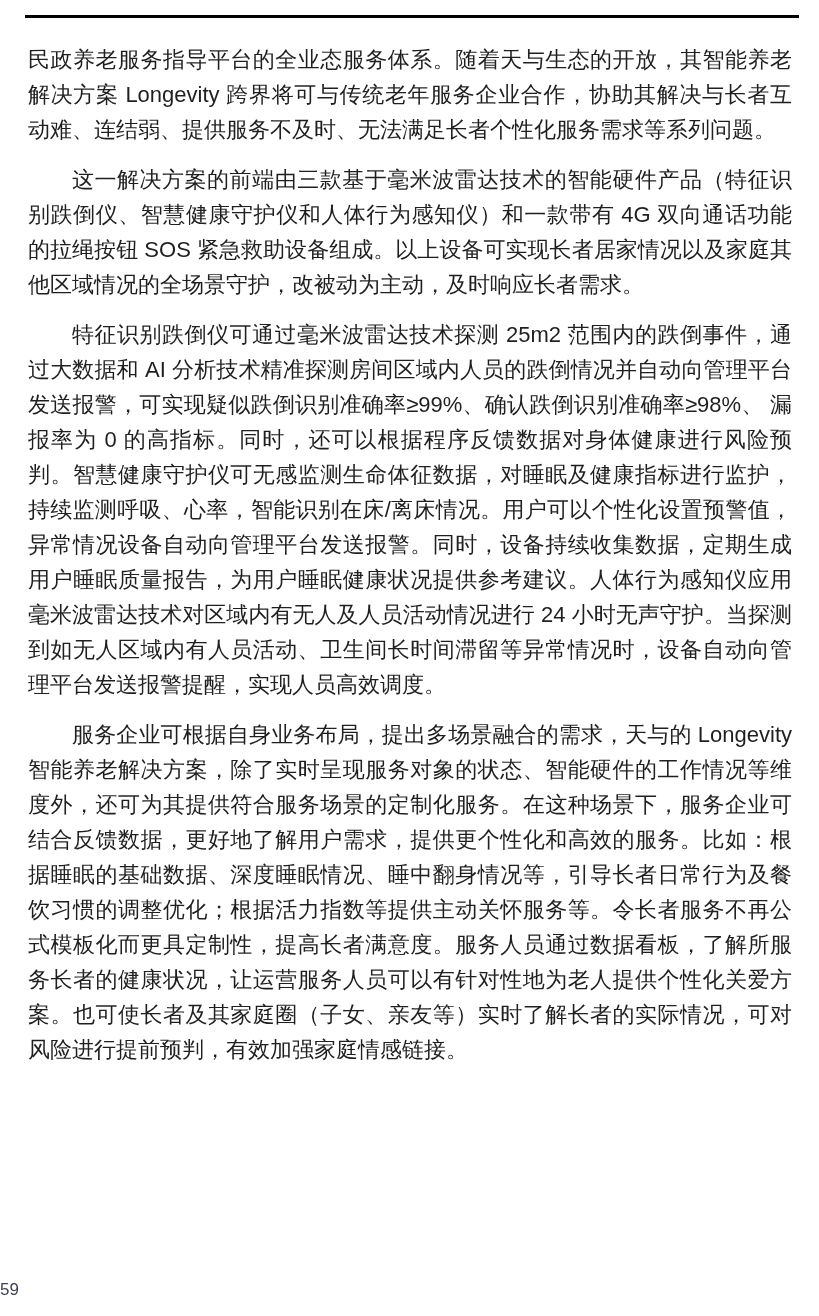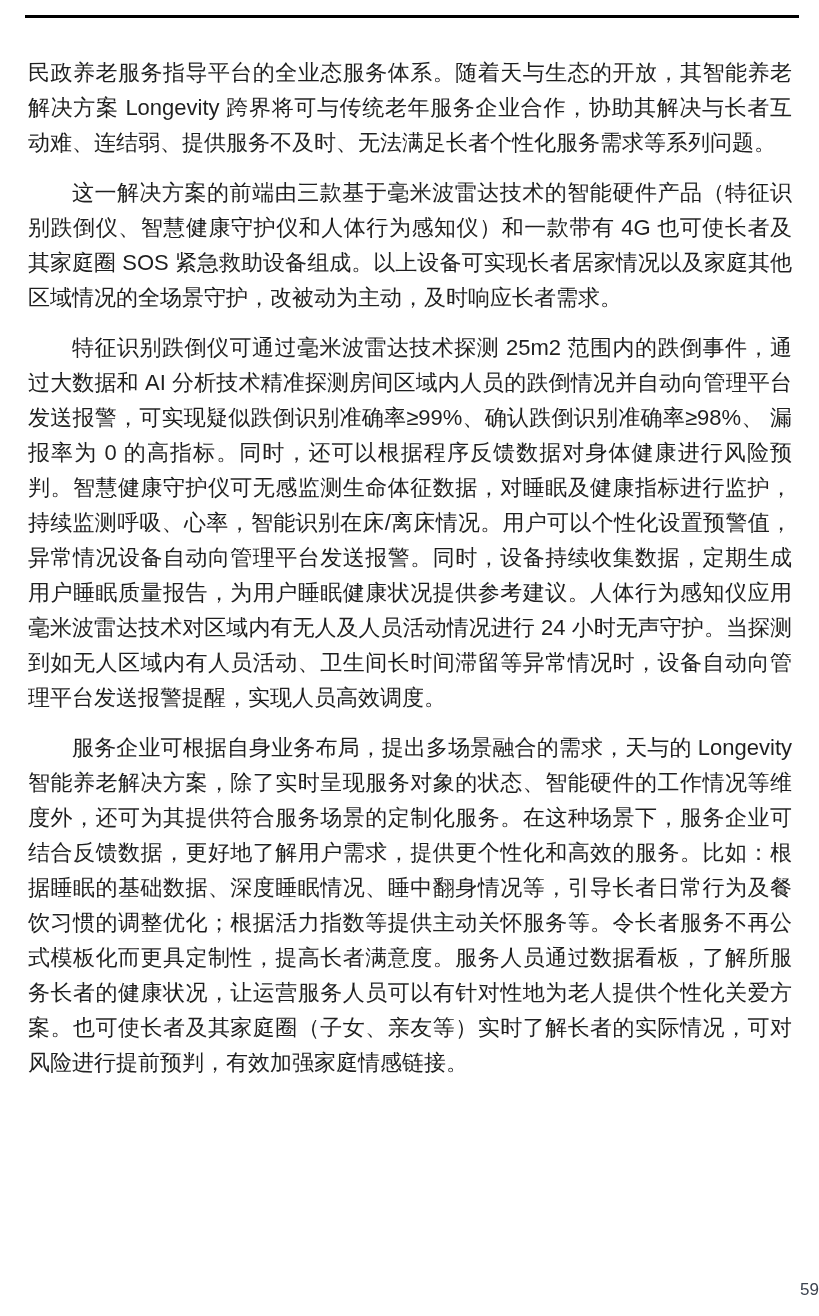--- a/index.html
+++ b/index.html
@@ -31,44 +31,44 @@
     left: 28px;
     top: 42px;
     width: 764px;
     color: #1f1f1f;
     font-size: 22px;
     line-height: 35px;
     text-align: justify;
     letter-spacing: 0;
   }
   .content p {
-    margin: 13px 0 15px 0;
+    margin: 0 0 15px 0;
   }
   .content p.indent {
     text-indent: 2em;
   }
   .page-footer {
     position: absolute;
     left: 0;
     top: 1280px;
     width: 100%;
-    text-align: right;
+    text-align: left;
     font-size: 17px;
     color: #3d4450;
   }
 </style>
 </head>
 <body>
 
 <div class="page">
 
   <div class="top-rule"></div>
 
   <div class="content">
     <p>民政养老服务指导平台的全业态服务体系。随着天与生态的开放，其智能养老解决方案 Longevity 跨界将可与传统老年服务企业合作，协助其解决与长者互动难、连结弱、提供服务不及时、无法满足长者个性化服务需求等系列问题。</p>
-    <p class="indent">这一解决方案的前端由三款基于毫米波雷达技术的智能硬件产品（特征识别跌倒仪、智慧健康守护仪和人体行为感知仪）和一款带有 4G 也可使长者及其家庭圈 SOS 紧急救助设备组成。以上设备可实现长者居家情况以及家庭其他区域情况的全场景守护，改被动为主动，及时响应长者需求。</p>
+    <p class="indent">这一解决方案的前端由三款基于毫米波雷达技术的智能硬件产品（特征识别跌倒仪、智慧健康守护仪和人体行为感知仪）和一款带有 4G 双向通话功能的拉绳按钮 SOS 紧急救助设备组成。以上设备可实现长者居家情况以及家庭其他区域情况的全场景守护，改被动为主动，及时响应长者需求。</p>
     <p class="indent">特征识别跌倒仪可通过毫米波雷达技术探测 25m2 范围内的跌倒事件，通过大数据和 AI 分析技术精准探测房间区域内人员的跌倒情况并自动向管理平台发送报警，可实现疑似跌倒识别准确率≥99%、确认跌倒识别准确率≥98%、 漏报率为 0 的高指标。同时，还可以根据程序反馈数据对身体健康进行风险预判。智慧健康守护仪可无感监测生命体征数据，对睡眠及健康指标进行监护，持续监测呼吸、心率，智能识别在床/离床情况。用户可以个性化设置预警值，异常情况设备自动向管理平台发送报警。同时，设备持续收集数据，定期生成用户睡眠质量报告，为用户睡眠健康状况提供参考建议。人体行为感知仪应用毫米波雷达技术对区域内有无人及人员活动情况进行 24 小时无声守护。当探测到如无人区域内有人员活动、卫生间长时间滞留等异常情况时，设备自动向管理平台发送报警提醒，实现人员高效调度。</p>
     <p class="indent">服务企业可根据自身业务布局，提出多场景融合的需求，天与的 Longevity 智能养老解决方案，除了实时呈现服务对象的状态、智能硬件的工作情况等维度外，还可为其提供符合服务场景的定制化服务。在这种场景下，服务企业可结合反馈数据，更好地了解用户需求，提供更个性化和高效的服务。比如：根据睡眠的基础数据、深度睡眠情况、睡中翻身情况等，引导长者日常行为及餐饮习惯的调整优化；根据活力指数等提供主动关怀服务等。令长者服务不再公式模板化而更具定制性，提高长者满意度。服务人员通过数据看板，了解所服务长者的健康状况，让运营服务人员可以有针对性地为老人提供个性化关爱方案。也可使长者及其家庭圈（子女、亲友等）实时了解长者的实际情况，可对风险进行提前预判，有效加强家庭情感链接。</p>
   </div>
 
   <div class="page-footer">59</div>
 
 </div>
 
 </body></html>

